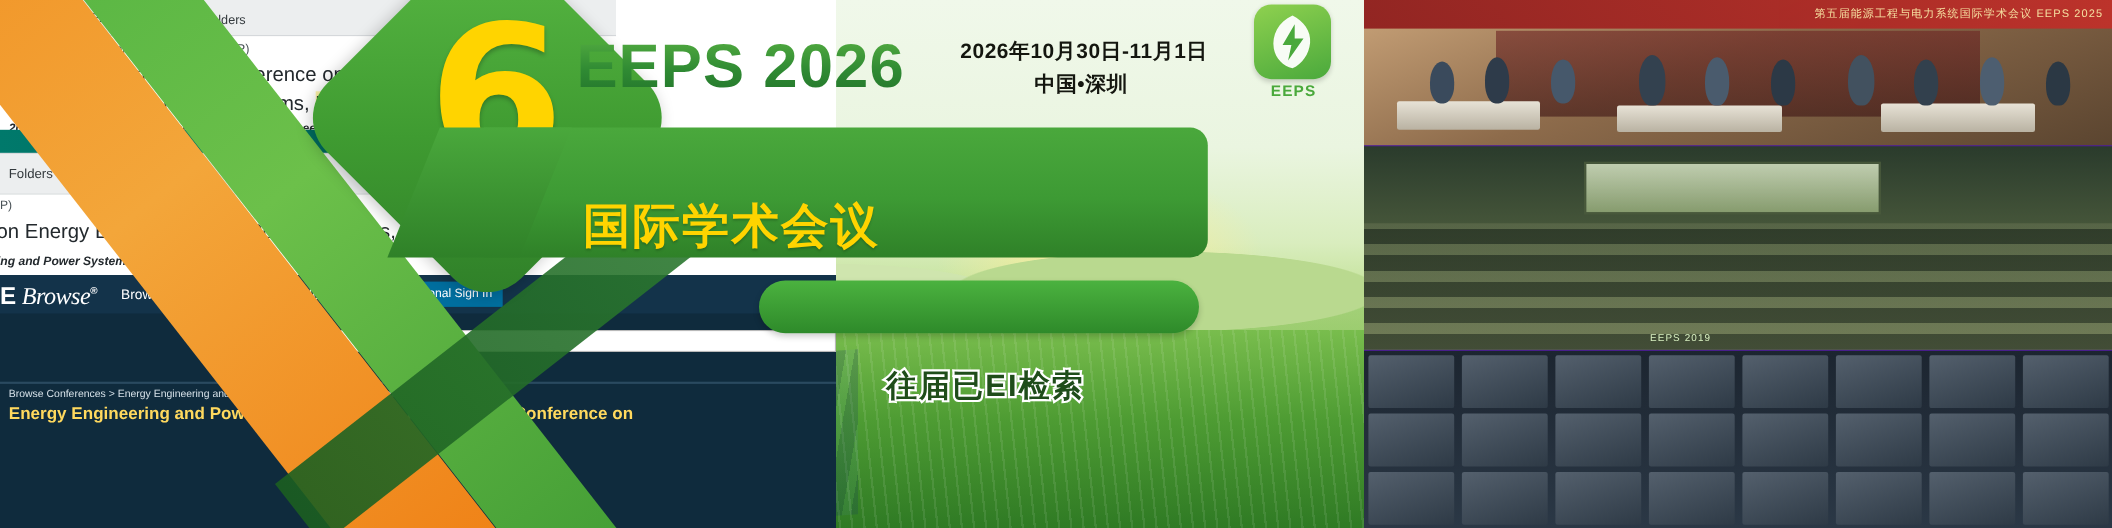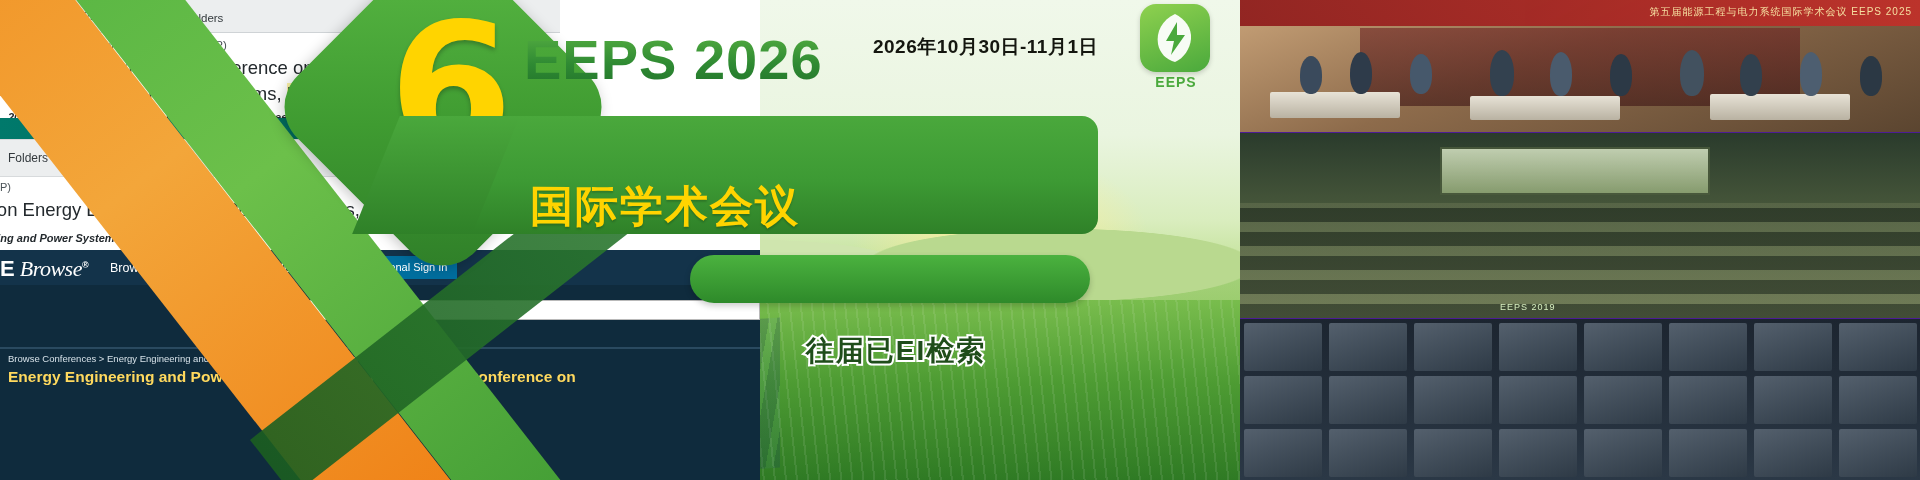--- a/index.html
+++ b/index.html
@@ -260,20 +260,21 @@
   <div class="rib-orange"></div>
   <div class="rib-green"></div>
   <div class="rib-dark"></div>
 
   <div class="badge"></div>
   <div class="badge-six">6</div>
   <div class="badge-th">th</div>
 
   <div class="eeps-title">EEPS 2026</div>
   <div class="dateline">2026年10月30日-11月1日</div>
+  <div class="placeline">中国•深圳</div>
 
   <div class="cn-bar"></div>
   <div class="cn-l2">国际学术会议</div>
 
   <div class="org-pill"></div>
 
   <div class="ei-txt">往届已EI检索</div>
 
   <div class="logo"></div>
   <svg class="leaf" viewBox="0 0 46 52">

